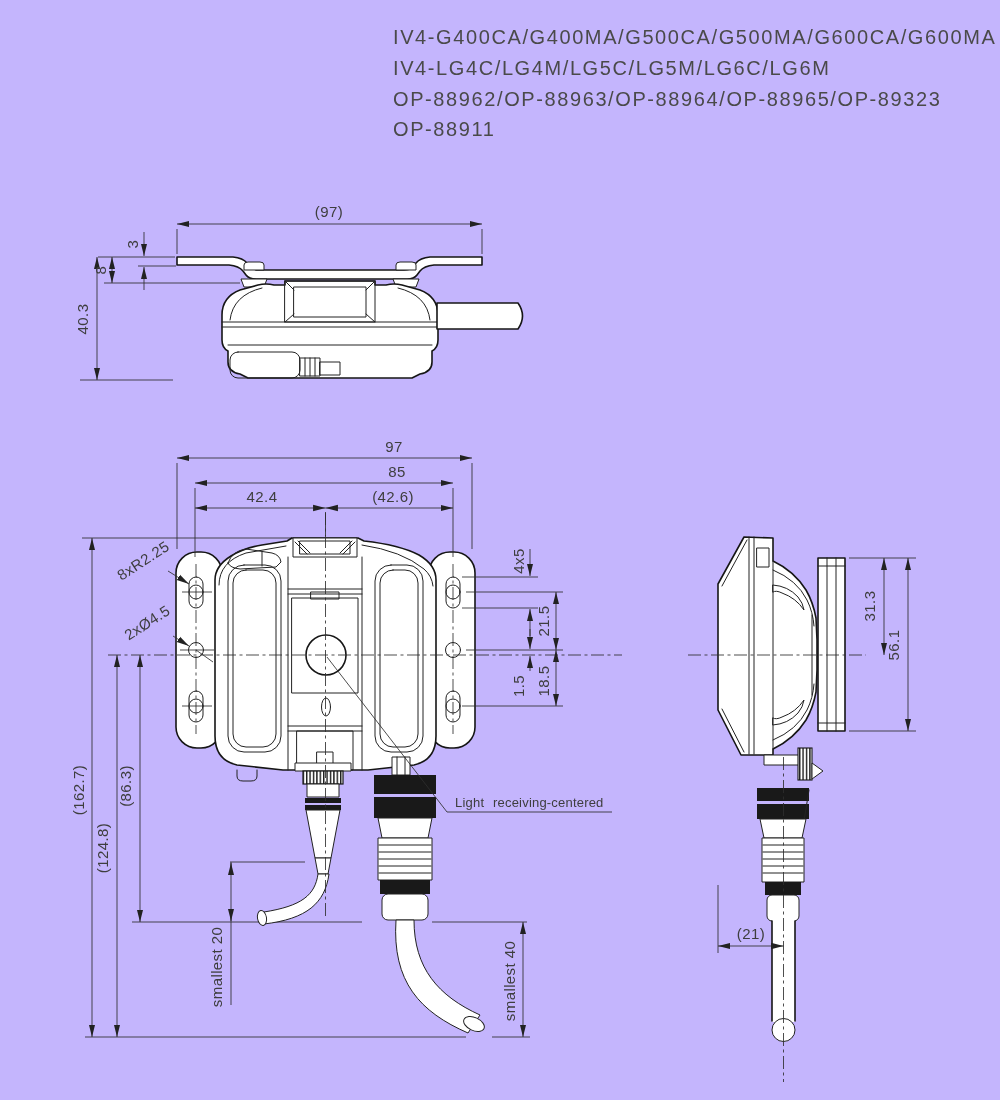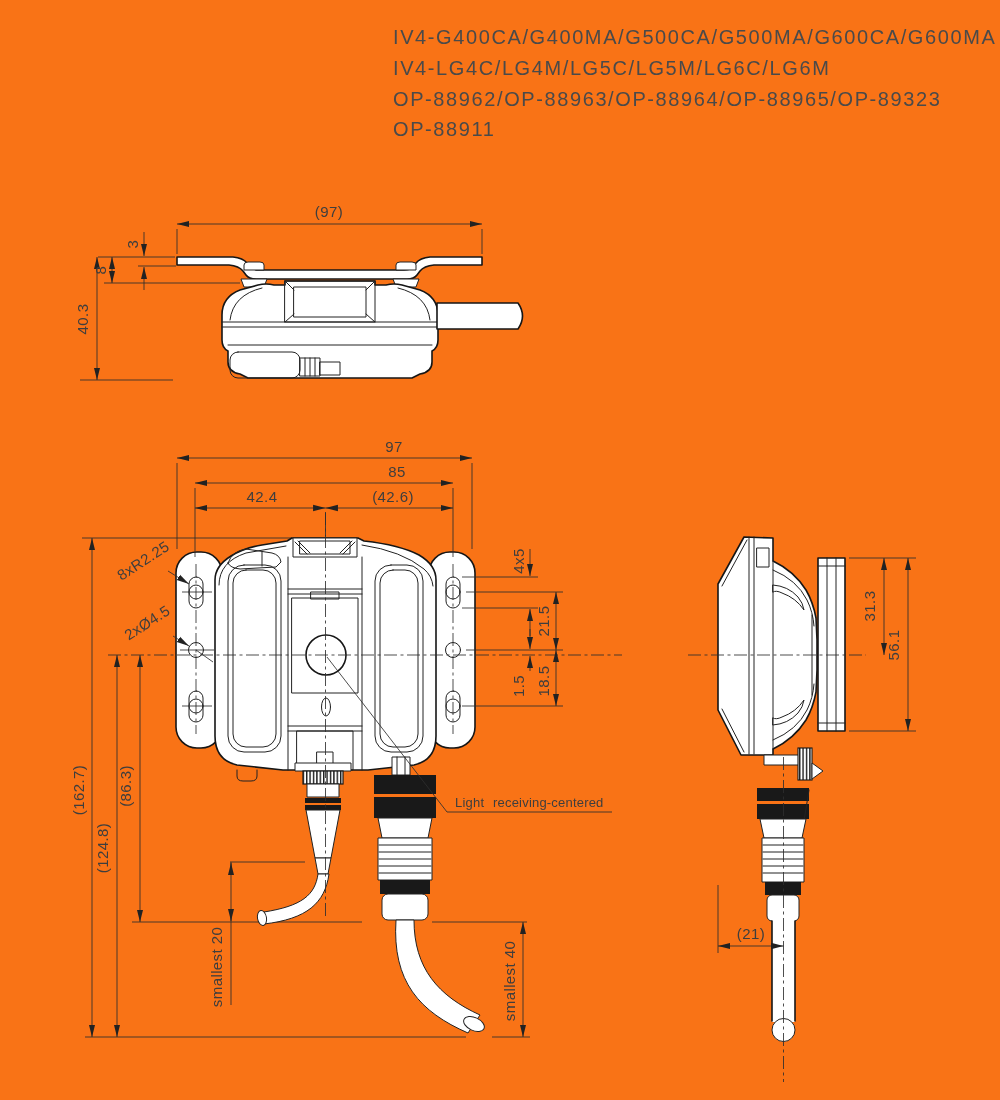--- a/index.html
+++ b/index.html
@@ -1,16 +1,16 @@
 <!DOCTYPE html>
 <html><head>
 <meta charset="utf-8">
 <style>
   html,body{margin:0;padding:0;background:#ffffff;}
-  .page{position:relative;width:1000px;height:1100px;background:#f97316;overflow:hidden;}
+  .page{position:relative;width:1000px;height:1100px;background:#c4b5fd;overflow:hidden;}
   svg{position:absolute;left:0;top:0;}
   text{fill:#3e3e3e;font-family:"Liberation Sans",sans-serif;}
   .title{font-size:20px;letter-spacing:1.6px;fill:#4a4a4a;}
   .dim{font-size:15px;letter-spacing:0.4px;}
   .note{font-size:13px;letter-spacing:0.2px;word-spacing:5px;}
   .ol{stroke:#161616;stroke-width:1.6;fill:none;stroke-linejoin:round;stroke-linecap:round;}
   .olf{stroke:#161616;stroke-width:1.6;fill:#fff;stroke-linejoin:round;}
   .in{stroke:#222;stroke-width:1;fill:none;stroke-linejoin:round;stroke-linecap:round;}
   .inf{stroke:#222;stroke-width:1;fill:#fff;stroke-linejoin:round;}
   .thin{stroke:#2e2e2e;stroke-width:0.85;fill:none;stroke-linecap:butt;}

